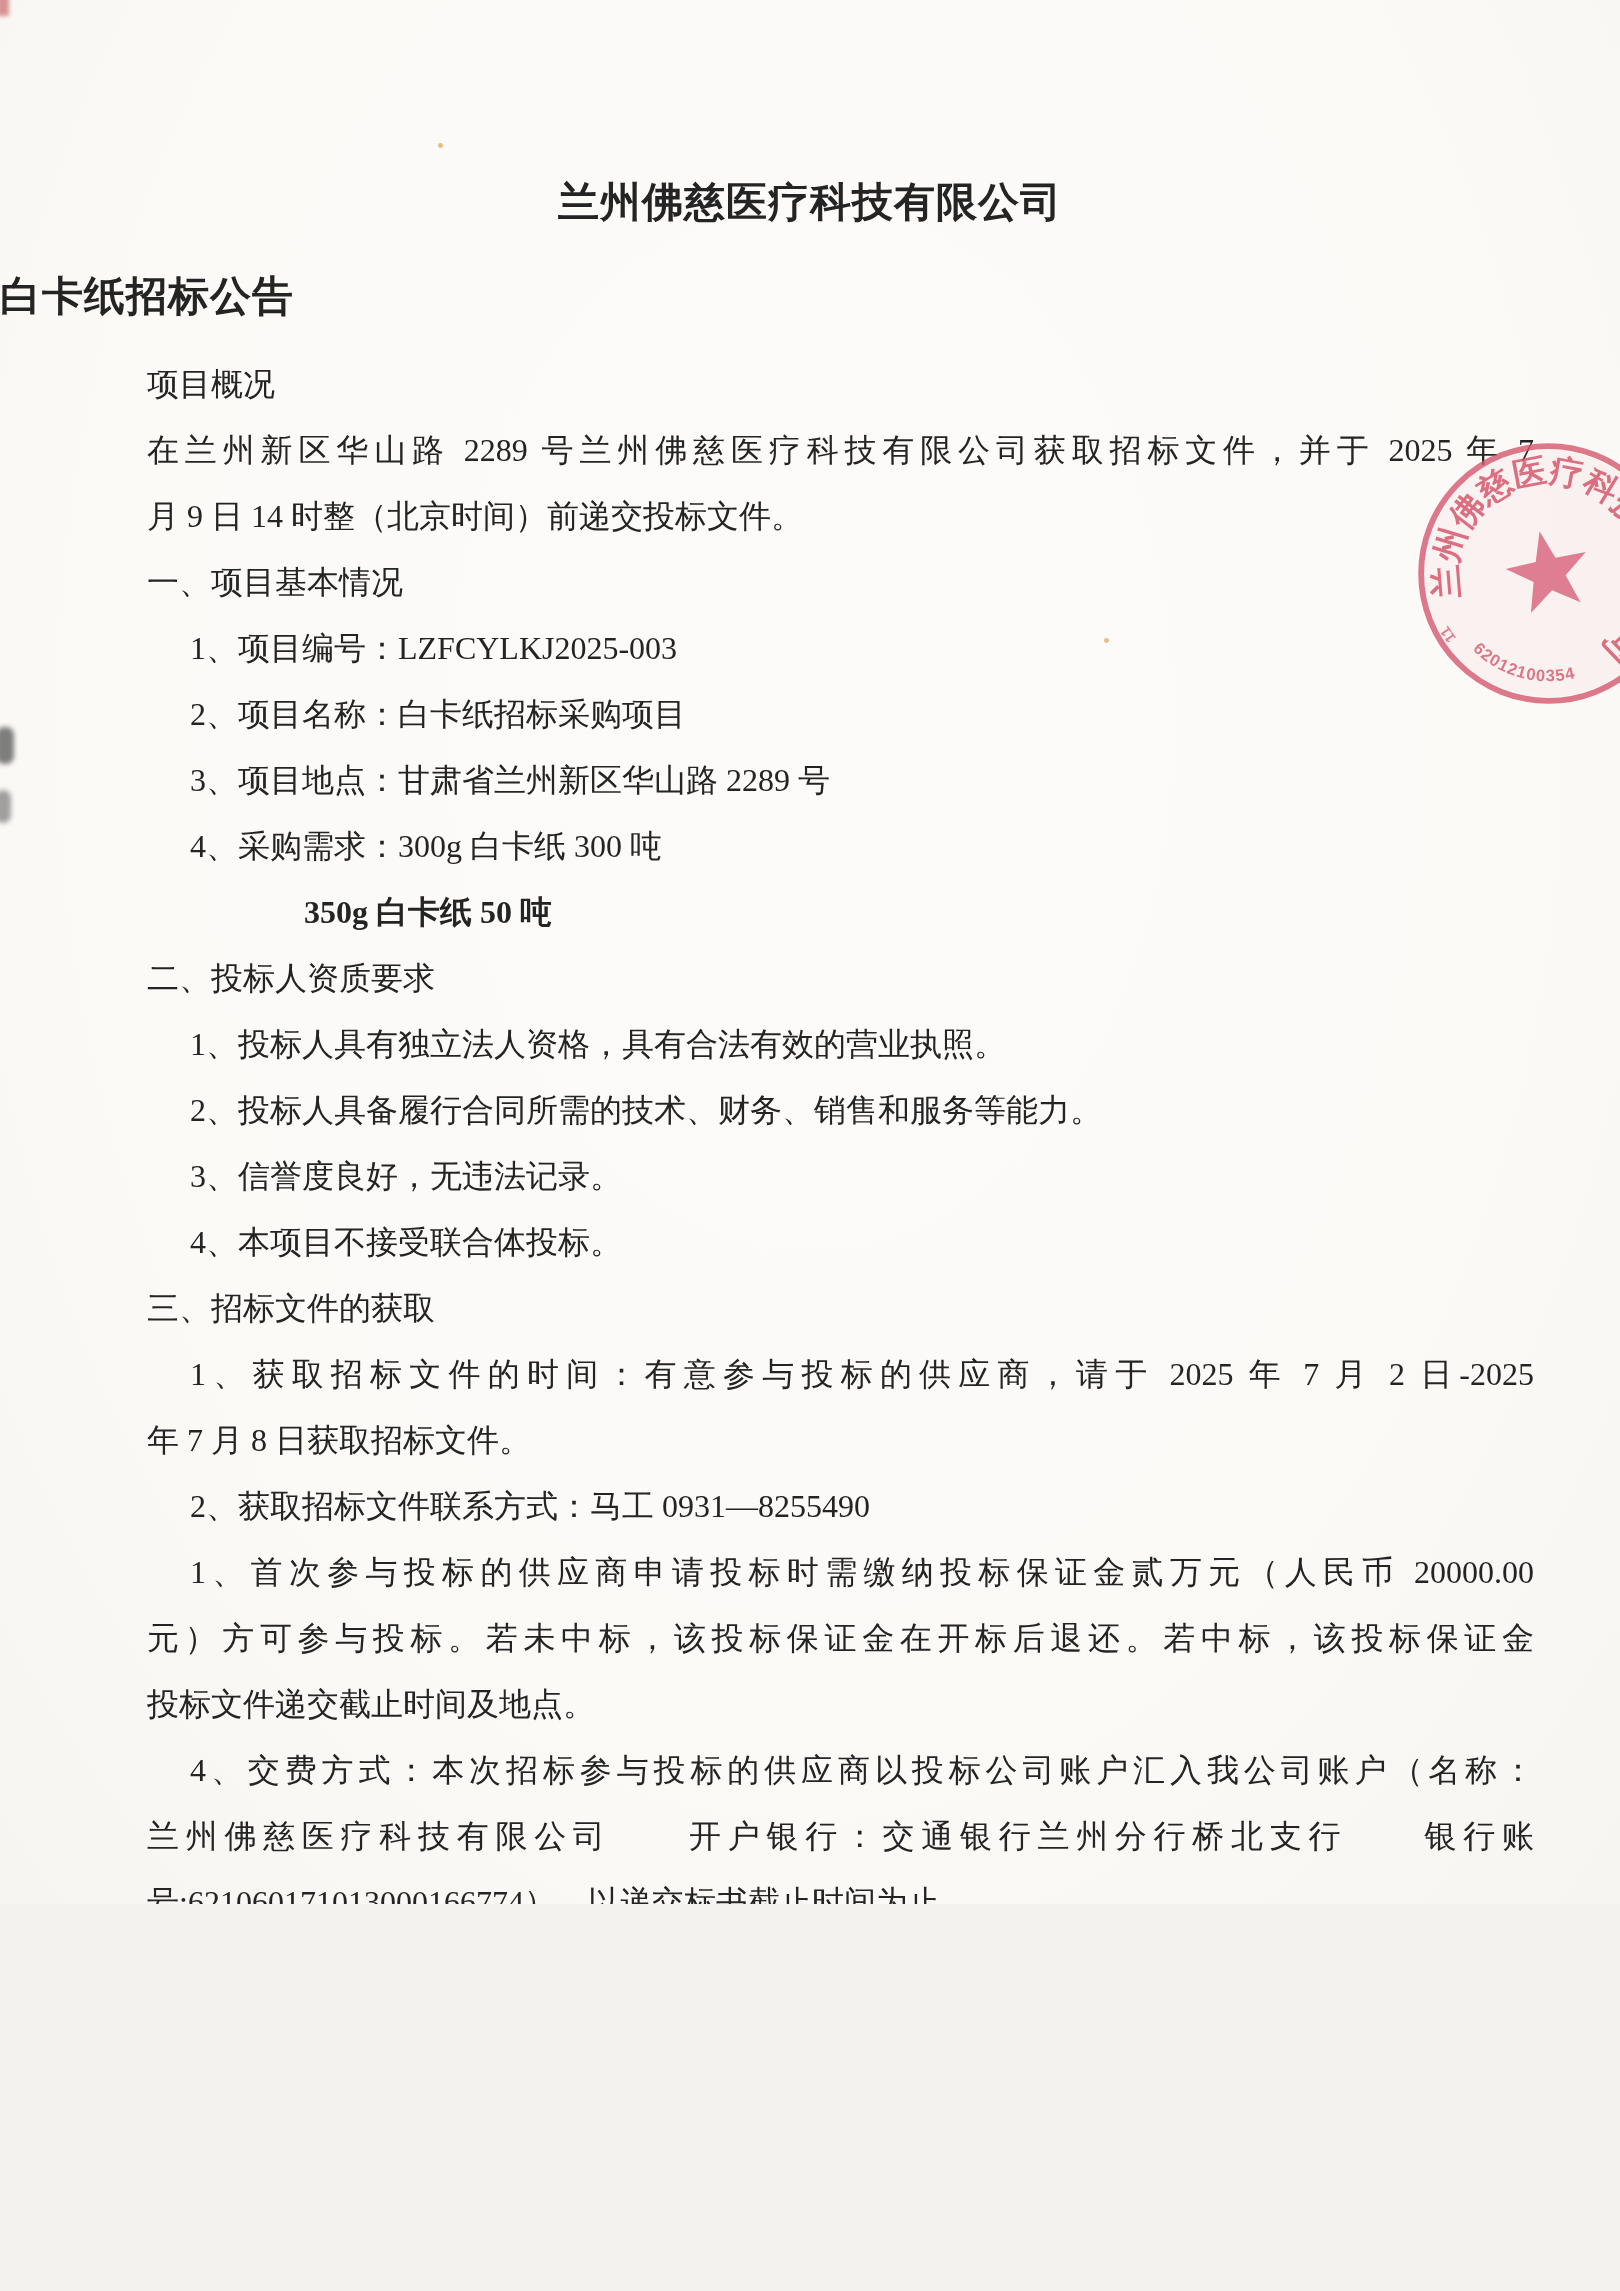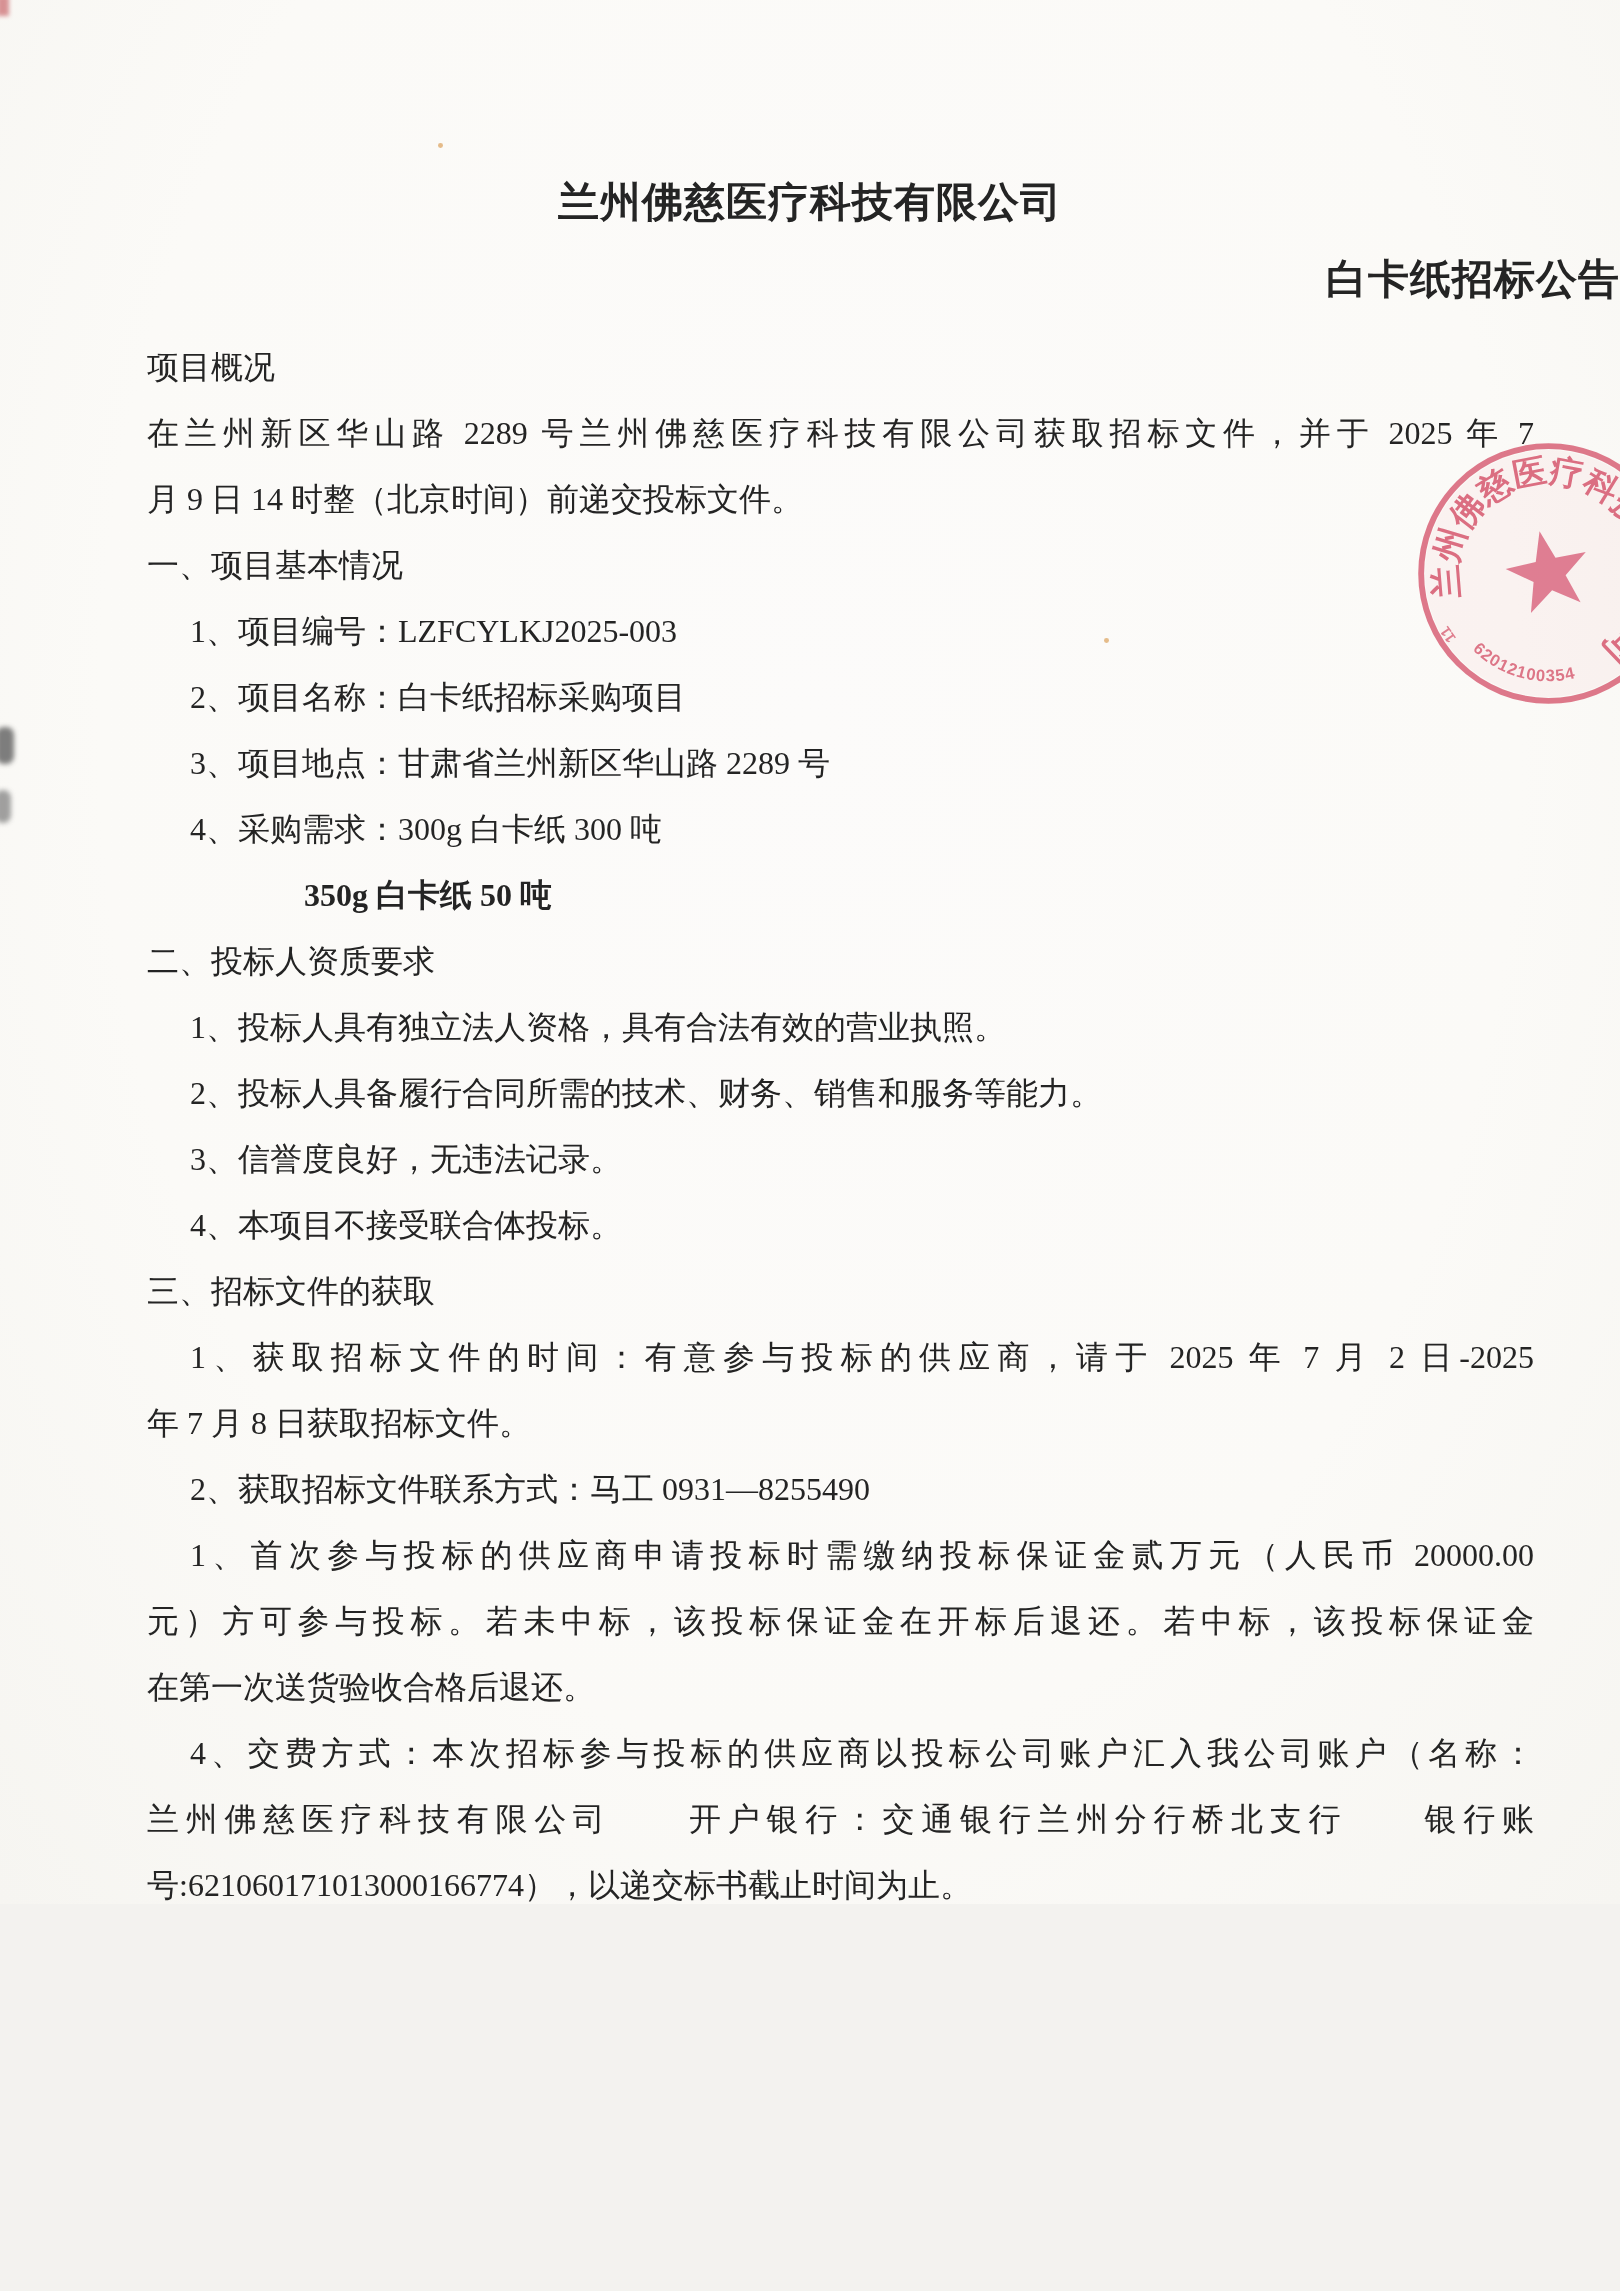--- a/index.html
+++ b/index.html
@@ -12,22 +12,22 @@
     font-family:"Liberation Serif","DejaVu Serif",serif;
     color:#242424;
   }
   .title{
     margin:0;padding-top:180px;
     text-align:center;
     font-family:"Liberation Sans","DejaVu Sans",sans-serif;
     font-weight:700;font-size:41px;line-height:45px;letter-spacing:1px;
   }
   .subtitle{
-    margin:32px 0 0;
-    text-align:right;
+    margin:49px 0 0;
+    text-align:left;
     font-family:"Liberation Sans","DejaVu Sans",sans-serif;
     font-weight:700;font-size:41px;line-height:45px;letter-spacing:1px;
   }
   .docbody{margin:32px 86px 0 147px;}
   .line{height:66px;line-height:66px;font-size:32px;margin:0;}
   .line.justify{text-align:justify;text-align-last:justify;}
   .line.item{padding-left:43px;}
   .line.deep{padding-left:157px;font-weight:bold;}
 
   
@@ -76,21 +76,21 @@
       <p class="line item">1、投标人具有独立法人资格，具有合法有效的营业执照。</p>
       <p class="line item">2、投标人具备履行合同所需的技术、财务、销售和服务等能力。</p>
       <p class="line item">3、信誉度良好，无违法记录。</p>
       <p class="line item">4、本项目不接受联合体投标。</p>
       <p class="line">三、招标文件的获取</p>
       <p class="line item justify">1、获取招标文件的时间：有意参与投标的供应商，请于 2025 年 7 月 2 日-2025</p>
       <p class="line">年 7 月 8 日获取招标文件。</p>
       <p class="line item">2、获取招标文件联系方式：马工 0931—8255490</p>
       <p class="line item justify">1、首次参与投标的供应商申请投标时需缴纳投标保证金贰万元（人民币 20000.00</p>
       <p class="line justify">元）方可参与投标。若未中标，该投标保证金在开标后退还。若中标，该投标保证金</p>
-      <p class="line">在第一次送货验收合格后退还。</p>
+      <p class="line">投标文件递交截止时间及地点。</p>
       <p class="line item justify">4、交费方式：本次招标参与投标的供应商以投标公司账户汇入我公司账户（名称：</p>
       <p class="line justify">兰州佛慈医疗科技有限公司　　开户银行：交通银行兰州分行桥北支行　　银行账</p>
       <p class="line">号:621060171013000166774），以递交标书截止时间为止。</p>
       <p class="line">四、投标文件递交截止时间及地点</p>
     </main>
 
   <svg class="stamp" width="431" height="431" viewBox="-220 -220 440 440" aria-hidden="true">
     <defs>
       <path id="seal-arc-top" d="M -89.8 24.1 A 93 93 0 1 1 46.5 80.5" fill="none"></path>
       <path id="seal-arc-bottom" d="M -77.8 77.8 A 110 110 0 0 0 77.8 77.8" fill="none"></path>

